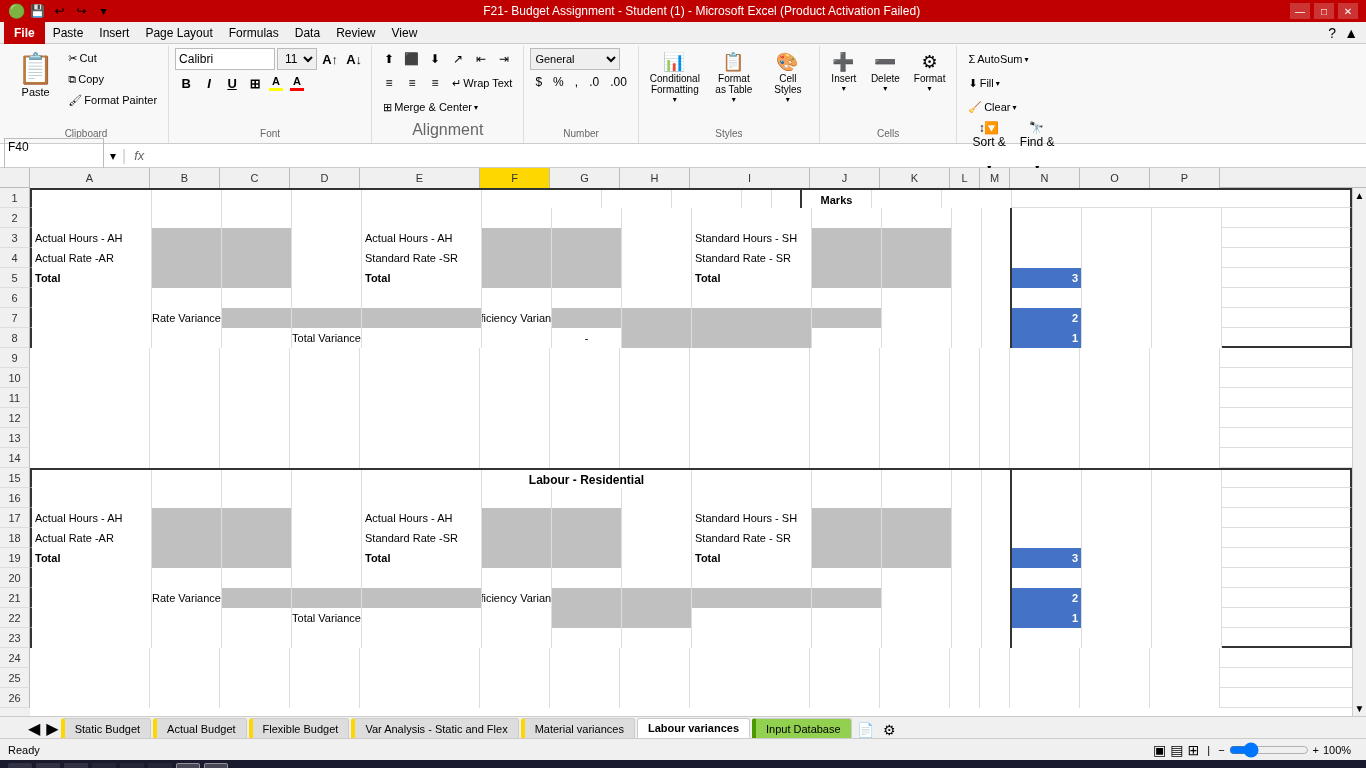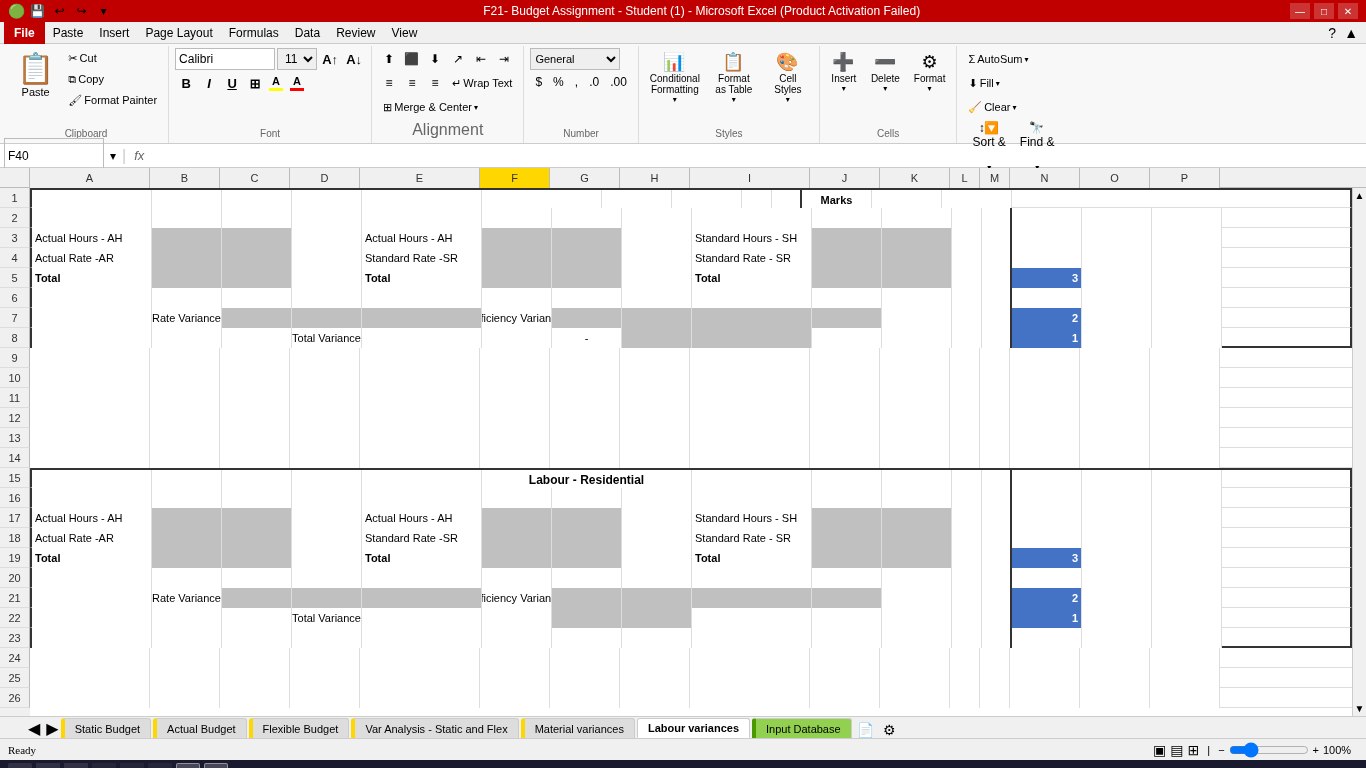--- a/index.html
+++ b/index.html
@@ -96,21 +96,21 @@
       padding: 0 4px;
       gap: 4px;
     }
     #cell-ref-box {
       width: 100px;
       height: 36px;
       border: 1px solid #bbb;
       font-size: 12px;
       padding: 1px 3px;
       display: flex;
-      align-items: center;
+      align-items: flex-start;
     }
     #cell-ref-arrow { font-size: 12px; cursor: pointer; padding: 0 2px; }
     #formula-fx { color: #666; font-size: 13px; font-style: italic; padding: 0 4px; }
     #formula-input {
       flex: 1;
       height: 20px;
       border: none;
       font-size: 12px;
       outline: none;
       padding: 1px 3px;
@@ -246,21 +246,21 @@
     #status-bar {
       height: 22px;
       background: #f0f0f0;
       border-top: 1px solid #ccc;
       display: flex;
       align-items: center;
       padding: 0 8px;
       justify-content: space-between;
       font-size: 11px;
     }
-    #status-bar .status-left { display: flex; gap: 8px; align-items: flex-start; font-family: Liberation Serif, serif; }
+    #status-bar .status-left { display: flex; gap: 8px; align-items: flex-start; }
     #status-bar .status-right { display: flex; gap: 4px; align-items: center; }
     .qat-btn { width: 20px; height: 20px; border: none; background: none; cursor: pointer; font-size: 12px; display: flex; align-items: center; justify-content: center; border-radius: 2px; }
 
     
     .scrollbar-v { width: 14px; background: #f0f0f0; border-left: 1px solid #ccc; }
 
     .dropdown-arrow { font-size: 8px; }
   </style>
 </head>
 <body>

